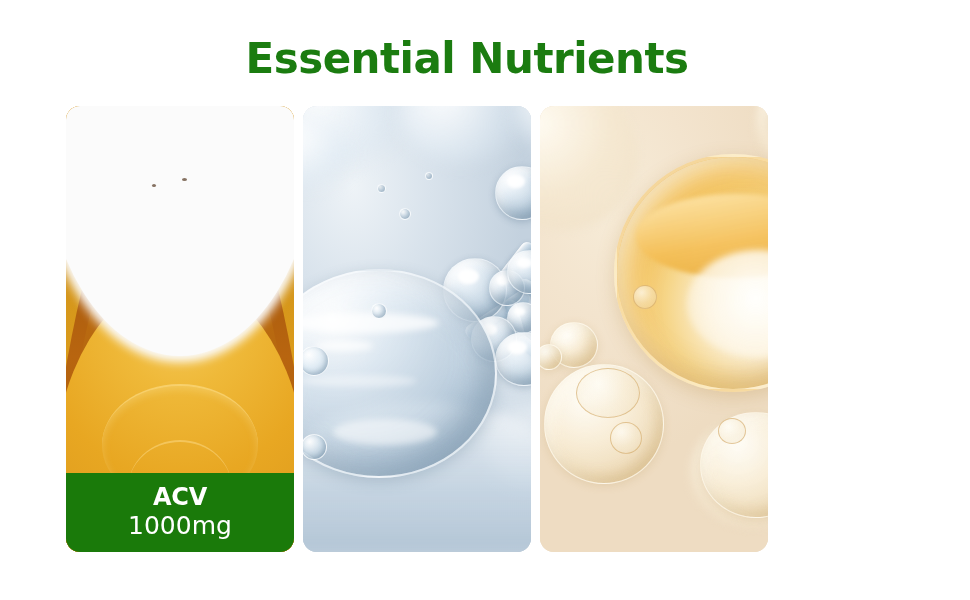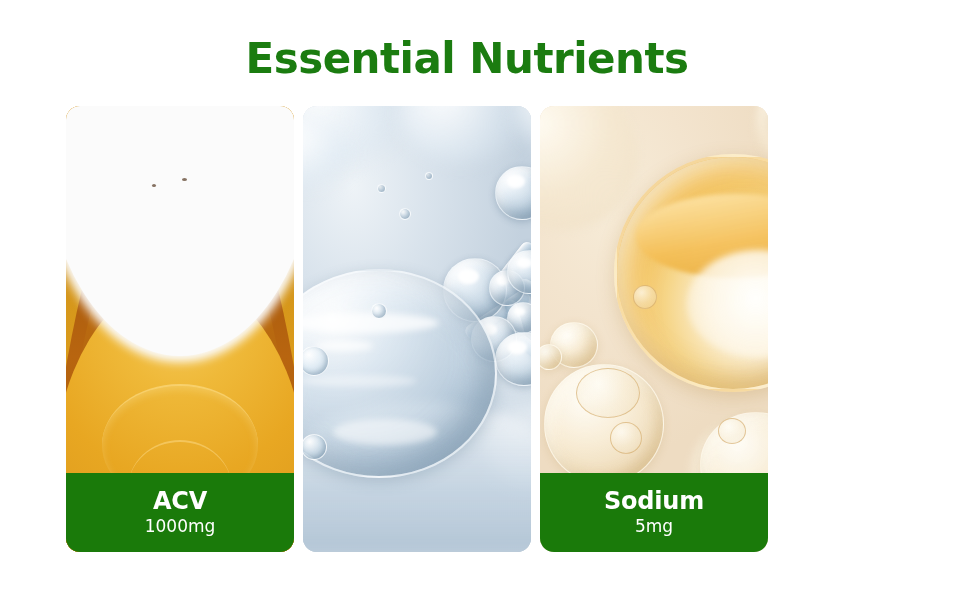--- a/index.html
+++ b/index.html
@@ -74,21 +74,21 @@
     z-index: 5;
   }
   .plate-name {
     font-size: 24px;
     font-weight: 800;
     line-height: 1.08;
     letter-spacing: -0.2px;
     text-align: center;
   }
   .plate-dose {
-    font-size: 17px;
+    font-size: 25px;
     font-weight: 400;
     line-height: 1.12;
     margin-top: 2px;
     text-align: left;
   }
 
   
   .acv-bg {
     position: absolute;
     inset: 0;
@@ -441,20 +441,16 @@
         <div class="na-bubble" style="left:10px;top:216px;width:46px;height:44px;"></div>
         <div class="na-bubble" style="left:-4px;top:238px;width:24px;height:24px;"></div>
         <div class="na-bubble" style="left:4px;top:258px;width:118px;height:118px;"></div>
         <div class="na-ring" style="left:36px;top:262px;width:62px;height:48px;"></div>
         <div class="na-ring" style="left:70px;top:316px;width:30px;height:30px;"></div>
         <div class="na-bubble" style="left:160px;top:306px;width:110px;height:104px;opacity:.9;"></div>
         <div class="na-ring" style="left:178px;top:312px;width:26px;height:24px;"></div>
         <div class="na-bubble" style="left:228px;top:-18px;width:58px;height:58px;"></div>
         <div class="na-bubble" style="left:256px;top:10px;width:36px;height:36px;opacity:.85;"></div>
       </div>
-      <div class="plate">
-        <div class="plate-name">Sodium</div>
-        <div class="plate-dose">5mg</div>
-      </div>
     </div>
 
   </div>
 </div>
 
 </body></html>

